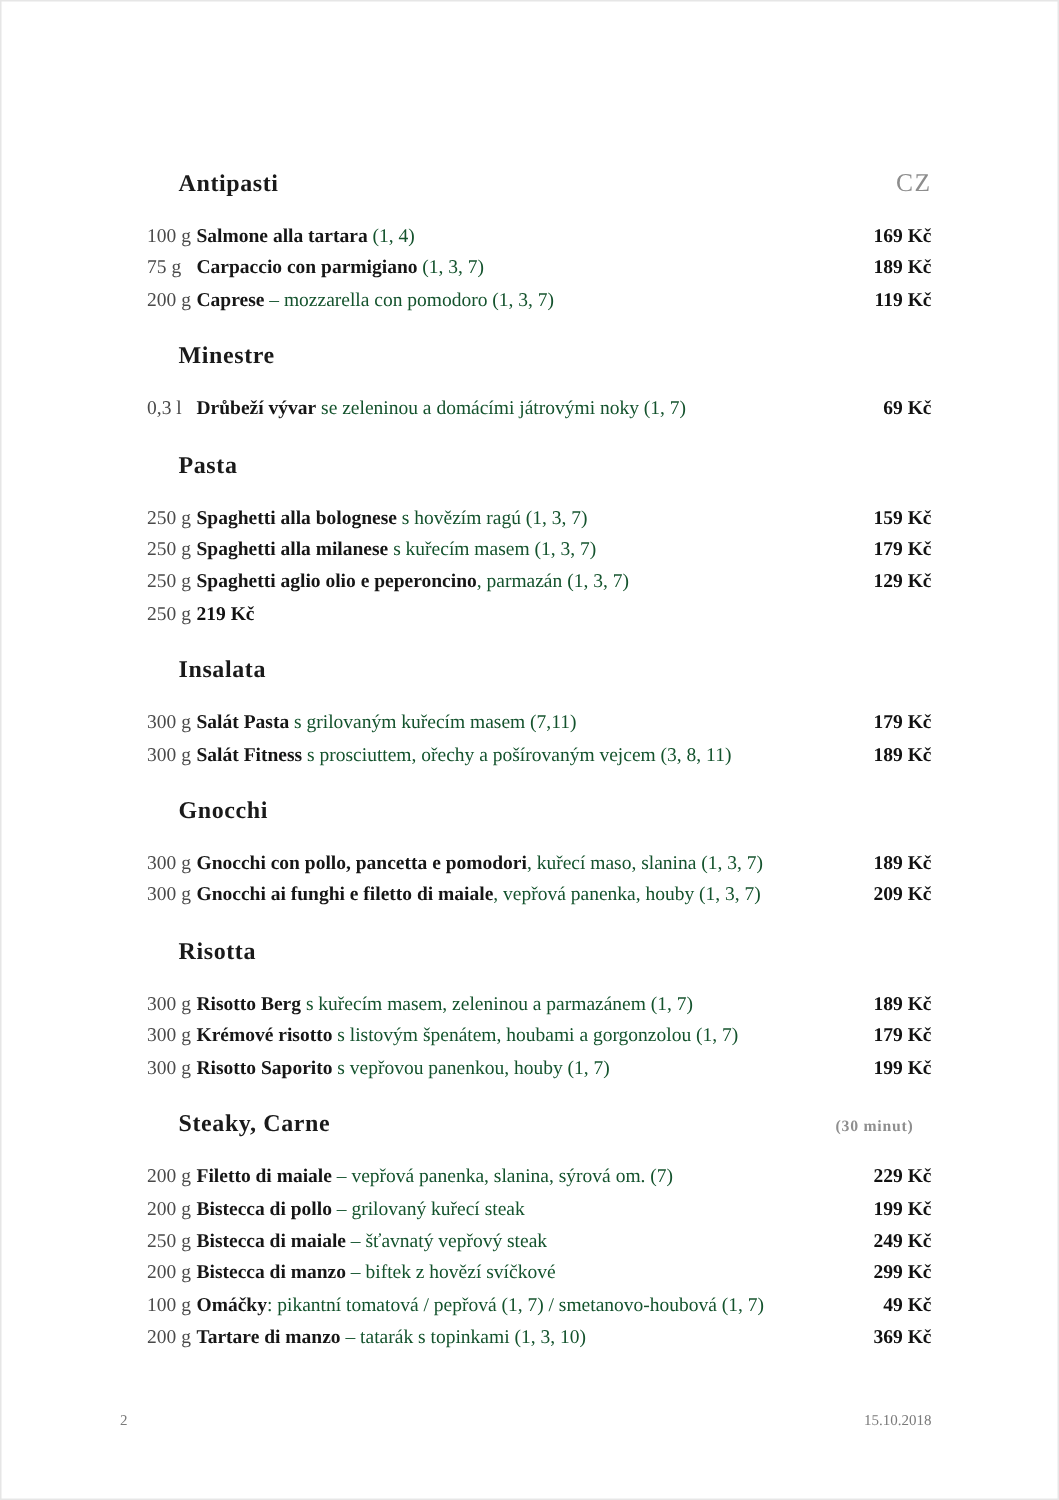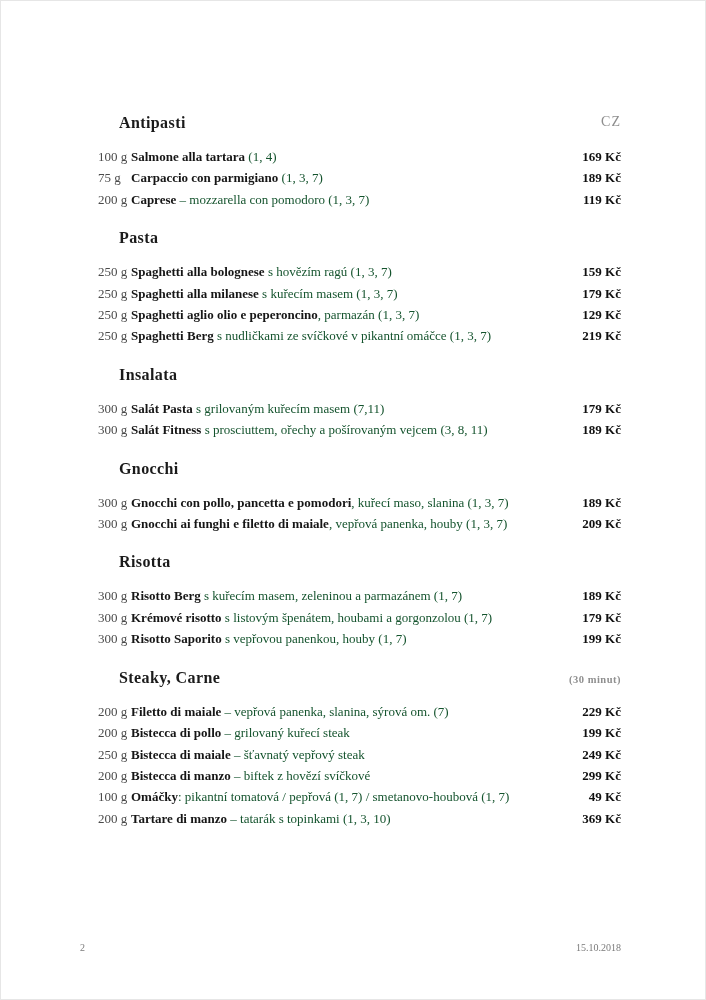--- a/index.html
+++ b/index.html
@@ -15,39 +15,39 @@
     background: #ffffff;
     border: 1px solid #e6e6e6;
     overflow: hidden;
     font-family: "Liberation Serif", "DejaVu Serif", serif;
     color: #1a1a1a;
   }
   .lang-label {
     position: absolute;
     top: 111px;
     right: 84px;
-    font-size: 14px;
+    font-size: 17px;
     line-height: 20px;
     color: #8d8d8d;
     letter-spacing: 1px;
   }
   .content {
     position: absolute;
     left: 85px;
     right: 84px;
     top: 112px;
   }
   .menu-section { margin-top: 18px; }
   .menu-section:first-child { margin-top: 0; }
   .section-head {
     display: flex;
     justify-content: space-between;
     align-items: baseline;
     padding-left: 33px;
-    margin: 0 0 13px 0;
+    margin: 0 12px 13px 0;
   }
   .section-title {
     font-size: 16px;
     line-height: 20px;
     font-weight: bold;
     margin: 0;
     letter-spacing: 0.4px;
     color: #1a1a1a;
   }
   .section-note {
@@ -114,41 +114,52 @@
           </div>
           <div class="item-row">
             <span class="item-amount">200 g</span>
             <span class="item-dish"><span class="item-name">Caprese</span><span class="item-desc"> – mozzarella con pomodoro (1, 3, 7)</span></span>
             <span class="item-price">119 Kč</span>
           </div>
         </div>
       </section>
       <section class="menu-section">
         <div class="section-head">
+          <h2 class="section-title">Minestre</h2>
+        </div>
+        <div class="item-list">
+          <div class="item-row">
+            <span class="item-amount">0,3 l</span>
+            <span class="item-dish"><span class="item-name">Drůbeží vývar</span><span class="item-desc"> se zeleninou a domácími játrovými noky (1, 7)</span></span>
+            <span class="item-price">69 Kč</span>
+          </div>
+        </div>
+      </section>
+      <section class="menu-section">
+        <div class="section-head">
           <h2 class="section-title">Pasta</h2>
         </div>
         <div class="item-list">
           <div class="item-row">
             <span class="item-amount">250 g</span>
             <span class="item-dish"><span class="item-name">Spaghetti alla bolognese</span><span class="item-desc"> s hovězím ragú (1, 3, 7)</span></span>
             <span class="item-price">159 Kč</span>
           </div>
           <div class="item-row">
             <span class="item-amount">250 g</span>
             <span class="item-dish"><span class="item-name">Spaghetti alla milanese</span><span class="item-desc"> s kuřecím masem (1, 3, 7)</span></span>
             <span class="item-price">179 Kč</span>
           </div>
           <div class="item-row">
             <span class="item-amount">250 g</span>
             <span class="item-dish"><span class="item-name">Spaghetti aglio olio e peperoncino</span><span class="item-desc">, parmazán (1, 3, 7)</span></span>
             <span class="item-price">129 Kč</span>
           </div>
           <div class="item-row">
             <span class="item-amount">250 g</span>
-            <span class="item-dish"><span class="item-name">Spaghetti Berg</span><span class="item-desc"> s nudličkami ze svíčkové v pikantní omáčce (1, 3, 7)</span></span>
             <span class="item-price">219 Kč</span>
           </div>
         </div>
       </section>
       <section class="menu-section">
         <div class="section-head">
           <h2 class="section-title">Insalata</h2>
         </div>
         <div class="item-list">
           <div class="item-row">

